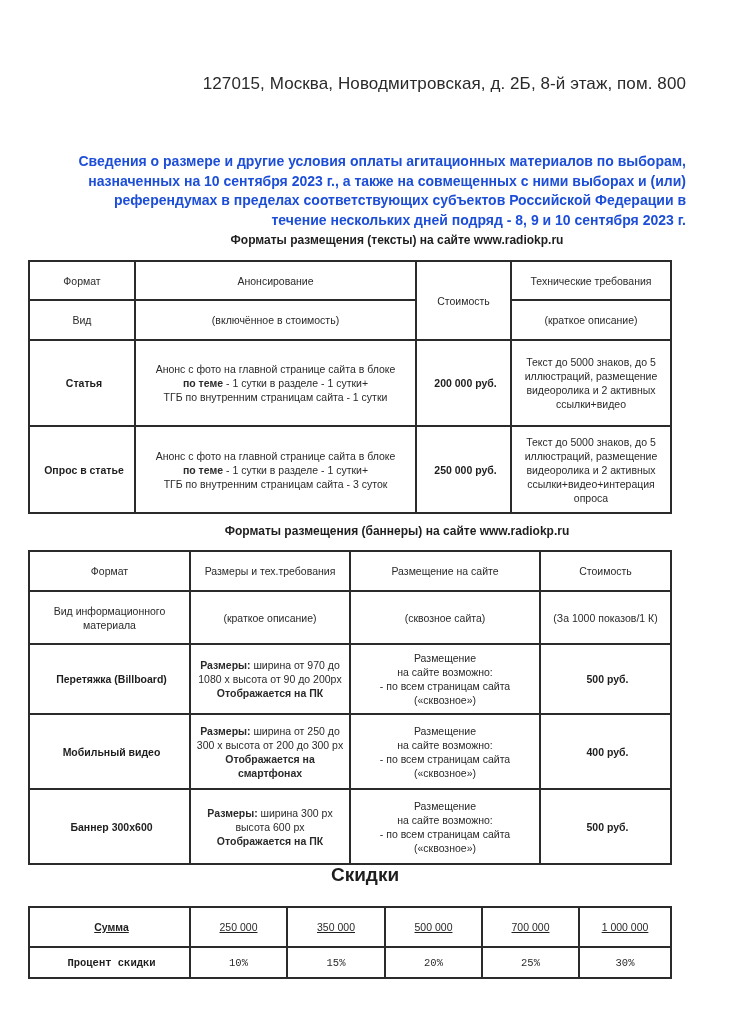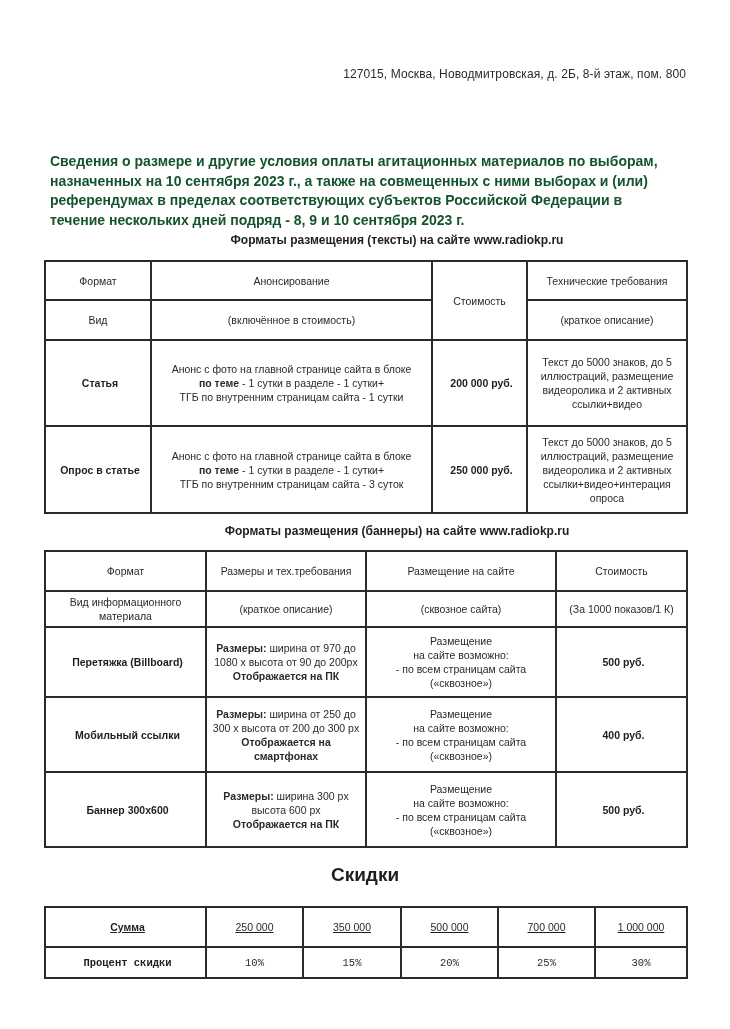--- a/index.html
+++ b/index.html
@@ -1,25 +1,25 @@
 <!DOCTYPE html>
 <html><head>
 <meta charset="utf-8">
 <style>
   html, body { margin:0; padding:0; background:#ffffff; }
   body { width:730px; height:1029px; position:relative; overflow:hidden;
          font-family:"Liberation Sans", sans-serif; color:#1e1e1e; }
-  .addr { position:absolute; right:44px; top:66px; text-align:right;
-          font-size:12px; line-height:16px; color:#2a2a2a; letter-spacing:0.1px; }
+  .addr { position:absolute; right:44px; top:76px; text-align:right;
+          font-size:17px; line-height:16px; color:#2a2a2a; letter-spacing:0.1px; }
   .addr b { font-weight:bold; }
-  .title { position:absolute; left:50px; width:630px; top:152px; text-align:left;
-           font-size:14px; font-weight:bold; line-height:19.5px; color:#14532d; }
+  .title { position:absolute; left:56px; width:630px; top:152px; text-align:right;
+           font-size:14px; font-weight:bold; line-height:19.5px; color:#1d4ed8; }
   .subhead { position:absolute; left:0; width:730px; text-align:center;
              font-size:12px; font-weight:bold; color:#1e1e1e;margin-left:32px; }
-  table { position:absolute; left:44px; width:642px; border-collapse:collapse;
+  table { position:absolute; left:28px; width:642px; border-collapse:collapse;
           table-layout:fixed; font-size:10.5px; }
   td { border:2px solid #2b2b2b; text-align:center; vertical-align:middle;
        padding:2px 4px; line-height:14px; color:#2a2a2a; }
   td.b { font-weight:bold; color:#1e1e1e;padding-left:8px; }
   .skidki { position:absolute; left:0; width:730px; top:864px; text-align:center;
             font-size:19px; font-weight:bold; color:#1e1e1e; }
 </style>
 </head>
 <body>
 
@@ -82,34 +82,34 @@
       <col style="width:190px">
       <col style="width:131px">
     </colgroup>
   <tbody>
       <tr style="height:40px;">
     <td>Формат</td>
     <td>Размеры и тех.требования</td>
     <td>Размещение на сайте</td>
     <td>Стоимость</td>
   </tr>
-  <tr style="height:36px;">
+  <tr style="height:53px;">
     <td>Вид информационного материала</td>
     <td>(краткое описание)</td>
     <td>(сквозное сайта)</td>
     <td>(За 1000 показов/1 К)</td>
   </tr>
   <tr style="height:70px;">
     <td class="b">Перетяжка (Billboard)</td>
     <td><b>Размеры:</b><span> ширина от 970 до 1080 х высота от 90 до 200px</span><br><b>Отображается на ПК</b></td>
     <td><span>Размещение</span><br><span>на сайте возможно:</span><br><span>- по всем страницам сайта</span><br><span>(«сквозное»)</span></td>
     <td class="b">500 руб.</td>
   </tr>
   <tr style="height:75px;">
-    <td class="b">Мобильный ссылки</td>
+    <td class="b">Мобильный видео</td>
     <td><b>Размеры:</b><span> ширина от 250 до 300 х высота от 200 до 300 px</span><br><b>Отображается на смартфонах</b></td>
     <td><span>Размещение</span><br><span>на сайте возможно:</span><br><span>- по всем страницам сайта</span><br><span>(«сквозное»)</span></td>
     <td class="b">400 руб.</td>
   </tr>
   <tr style="height:75px;">
     <td class="b">Баннер 300х600</td>
     <td><b>Размеры:</b><span> ширина 300 px высота 600 px</span><br><b>Отображается на ПК</b></td>
     <td><span>Размещение</span><br><span>на сайте возможно:</span><br><span>- по всем страницам сайта</span><br><span>(«сквозное»)</span></td>
     <td class="b">500 руб.</td>
   </tr>

